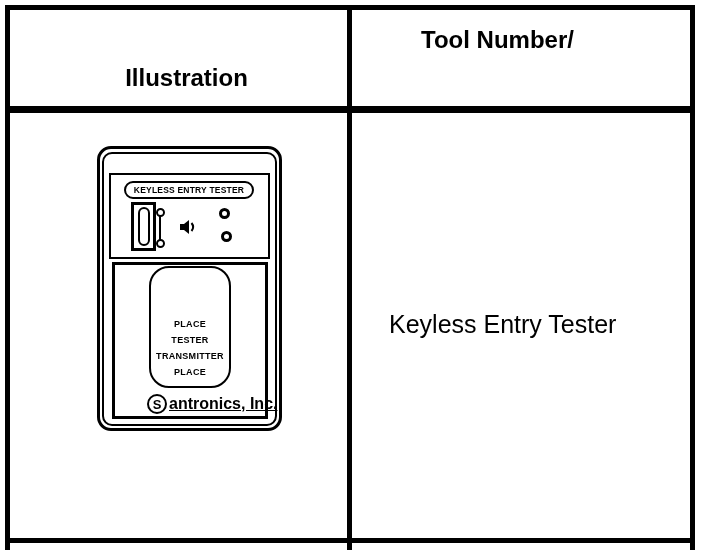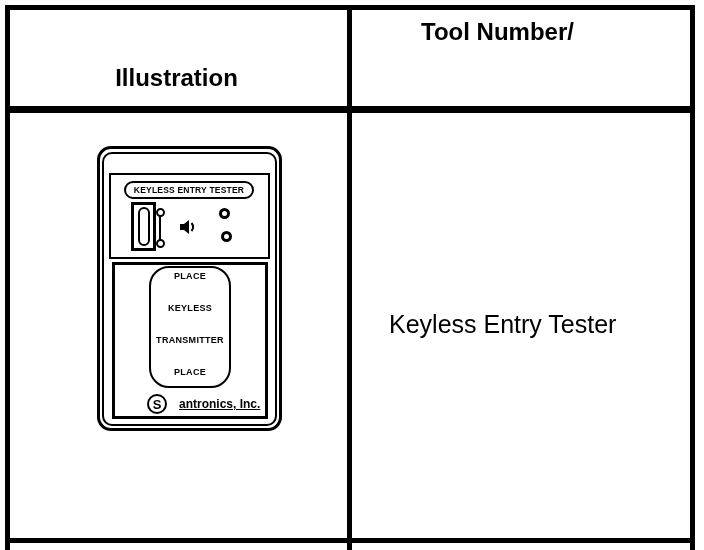--- a/index.html
+++ b/index.html
@@ -27,42 +27,42 @@
   .slider-slot{position:absolute;left:41px;top:61px;width:12px;height:39px;
     border:2px solid #000;border-radius:7px;}
   .sw-dot{position:absolute;width:9px;height:9px;border:2px solid #000;border-radius:50%;background:#fff;}
   .sw-line{position:absolute;left:62px;top:70px;width:2px;height:24px;background:#000;}
   .speaker{position:absolute;left:81px;top:72px;}
   .led{position:absolute;width:11px;height:11px;border:3px solid #000;border-radius:50%;background:#fff;}
   .panel-bottom{position:absolute;left:15px;top:116px;width:156px;height:157px;
     border:3px solid #000;background:#fff;}
   .pad{position:absolute;left:52px;top:120px;width:82px;height:122px;
     border:2px solid #000;border-radius:20px;display:flex;flex-direction:column;
-    align-items:center;justify-content:space-between;padding-bottom:6px;}
+    align-items:center;justify-content:flex-end;padding-bottom:6px;}
   .pad span{font-size:9px;font-weight:bold;line-height:16px;letter-spacing:0.3px;white-space:nowrap;}
   .brand{position:absolute;left:50px;top:248px;display:flex;align-items:center;}
   .brand-circle{width:20px;height:20px;border:2px solid #000;border-radius:50%;
     display:flex;align-items:center;justify-content:center;font-weight:bold;font-size:13px;
     background:#fff;flex:0 0 auto;}
-  .brand-text{font-size:12px;font-weight:bold;text-decoration:underline;margin-left:12px;white-space:nowrap;}
+  .brand-text{font-size:16px;font-weight:bold;text-decoration:underline;margin-left:2px;white-space:nowrap;}
 </style>
 </head>
 <body>
 
 <div class="canvas">
 
   <div class="bar" style="left:5px;top:5px;width:690px;height:5px;"></div>
   <div class="bar" style="left:5px;top:106px;width:690px;height:7px;"></div>
   <div class="bar" style="left:5px;top:538px;width:690px;height:5px;"></div>
   <div class="bar" style="left:5px;top:5px;width:5px;height:545px;"></div>
   <div class="bar" style="left:347px;top:5px;width:5px;height:545px;"></div>
   <div class="bar" style="left:690px;top:5px;width:5px;height:545px;"></div>
 
-  <div class="hdr" style="left:18px;top:65px;width:317px;line-height:26px;">Illustration</div>
-  <div class="hdr" style="left:352px;top:14px;width:291px;line-height:35px;">
+  <div class="hdr" style="left:28px;top:65px;width:317px;line-height:26px;">Illustration</div>
+  <div class="hdr" style="left:352px;top:22px;width:291px;line-height:35px;">
     <div>Tool Number/</div>
   </div>
 
   <div class="desc" style="left:389px;top:310px;">Keyless Entry Tester</div>
 
   <div class="device">
     <div class="dev-outer"></div>
     <div class="dev-inner"></div>
 
     <div class="panel-top"></div>
@@ -81,21 +81,21 @@
         <path d="M13.5 5 Q16.8 9 13.5 13" stroke="#000" stroke-width="2" fill="none"></path>
       </svg>
     </div>
 
     <div class="led" style="left:122px;top:62px;"></div>
     <div class="led" style="left:124px;top:85px;"></div>
 
     <div class="panel-bottom"></div>
     <div class="pad">
       <span>PLACE</span>
-      <span>KEYLESS</span>
+      <span>TESTER</span>
       <span>TRANSMITTER</span>
       <span>PLACE</span>
     </div>
 
     <div class="brand">
       <div class="brand-circle">S</div>
       <span class="brand-text">antronics, Inc.</span>
     </div>
   </div>
 

